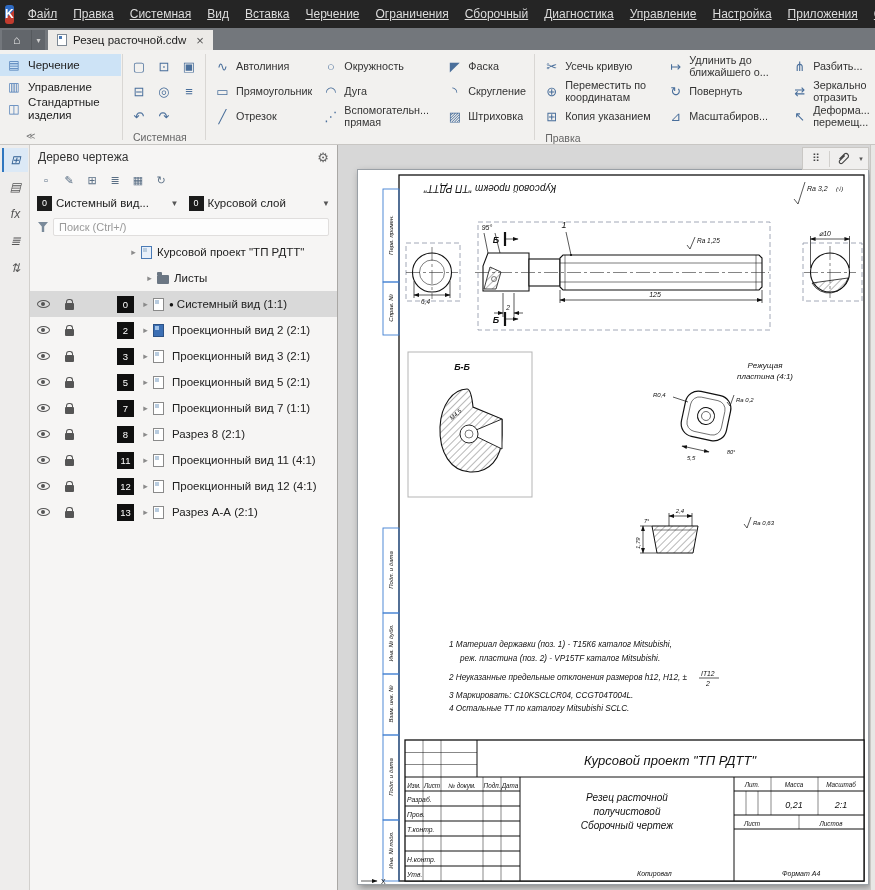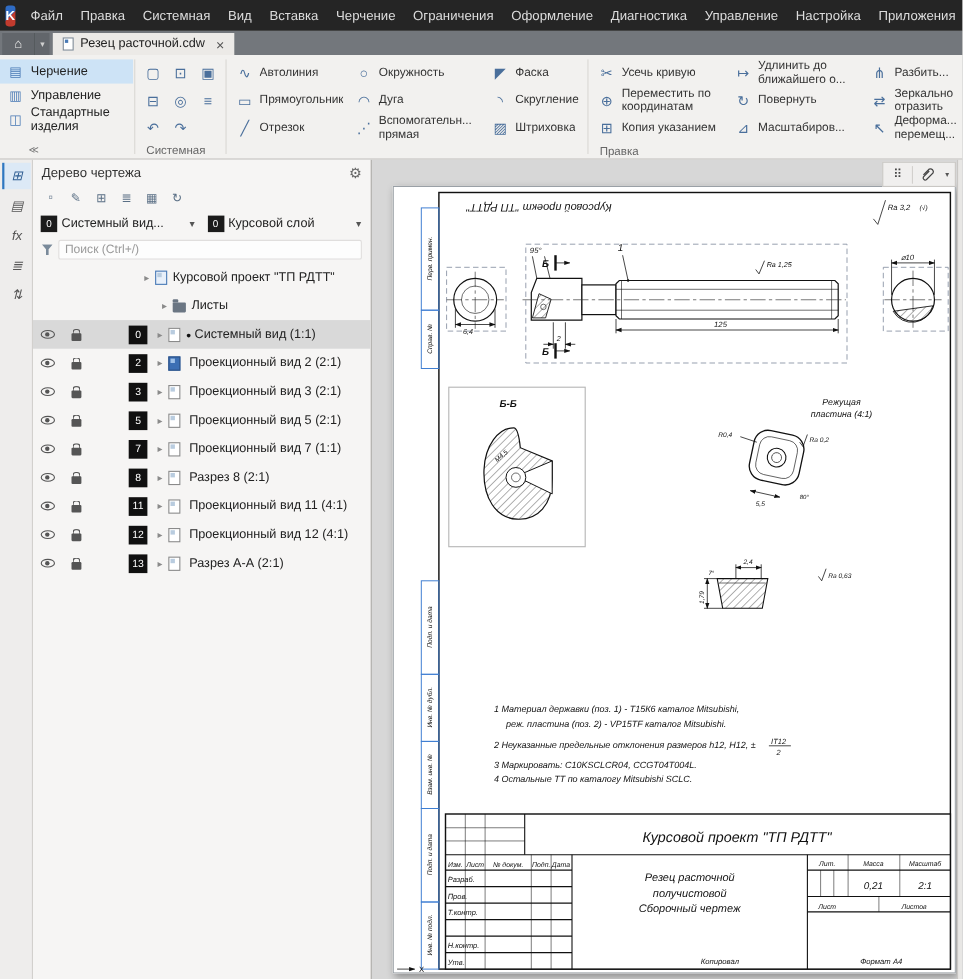--- a/index.html
+++ b/index.html
@@ -2,21 +2,21 @@
 <html><head>
 <meta charset="utf-8">
 <style>
   * { margin:0; padding:0; box-sizing:border-box; }
   html,body { width:875px; height:890px; overflow:hidden; font-family:"Liberation Sans",sans-serif; background:#d7d7d7; position:relative; }
 
   
   .menubar { position:absolute; top:0; left:0; right:0; height:28px; background:#252525; display:flex; align-items:center; color:#dcdcdc; z-index:30; }
   .logo { width:21px; height:19px; margin:0 6px 0 5px; border-radius:3px; background:linear-gradient(135deg,#2e6bc4 48%,#c23b2e 52%); color:#fff; font-size:12px; font-weight:bold; display:flex; align-items:center; justify-content:center; }
   .menu-list { display:flex; height:100%; }
-  .menu-item { padding:0 8px; display:flex; align-items:center; font-size:12px; cursor:default; white-space:nowrap; }
+  .menu-item { padding:0 8px; display:flex; align-items:center; font-size:12px; cursor:default; white-space:nowrap;text-decoration:underline; }
 
   
   .tabbar { position:absolute; top:28px; left:0; right:0; height:22px; background:#73777c; display:flex; align-items:flex-end; z-index:29; }
   .tab-home { height:20px; width:30px; background:#62666b; color:#e8e8e8; display:flex; align-items:center; justify-content:center; font-size:12px; margin-left:2px; border-right:1px solid #55595d; }
   .tab-home-caret { height:20px; width:13px; background:#62666b; color:#cfcfcf; font-size:8px; display:flex; align-items:center; justify-content:center; margin-right:3px; }
   .tab-active { height:20px; background:#eceae7; color:#222; display:flex; align-items:center; gap:6px; padding:0 9px; font-size:11.5px; }
   .tab-doc-icon { width:10px; height:12px; background:#fff; border:1px solid #7e8994; position:relative; }
   .tab-doc-icon::after { content:""; position:absolute; left:1px; top:1px; width:3px; height:3px; background:#4a7ab5; }
   .tab-close { color:#555; font-size:13px; margin-left:4px; cursor:default; }
 
@@ -108,21 +108,21 @@
 <div class="menubar">
   <div class="logo">K</div>
   <div class="menu-list">
       <span class="menu-item">Файл</span>
       <span class="menu-item">Правка</span>
       <span class="menu-item">Системная</span>
       <span class="menu-item">Вид</span>
       <span class="menu-item">Вставка</span>
       <span class="menu-item">Черчение</span>
       <span class="menu-item">Ограничения</span>
-      <span class="menu-item">Оформление</span>
+      <span class="menu-item">Сборочный</span>
       <span class="menu-item">Диагностика</span>
       <span class="menu-item">Управление</span>
       <span class="menu-item">Настройка</span>
       <span class="menu-item">Приложения</span>
       <span class="menu-item">Окно</span>
     </div>
 </div>
 
 <div class="tabbar">
   <div class="tab-home">⌂</div>

